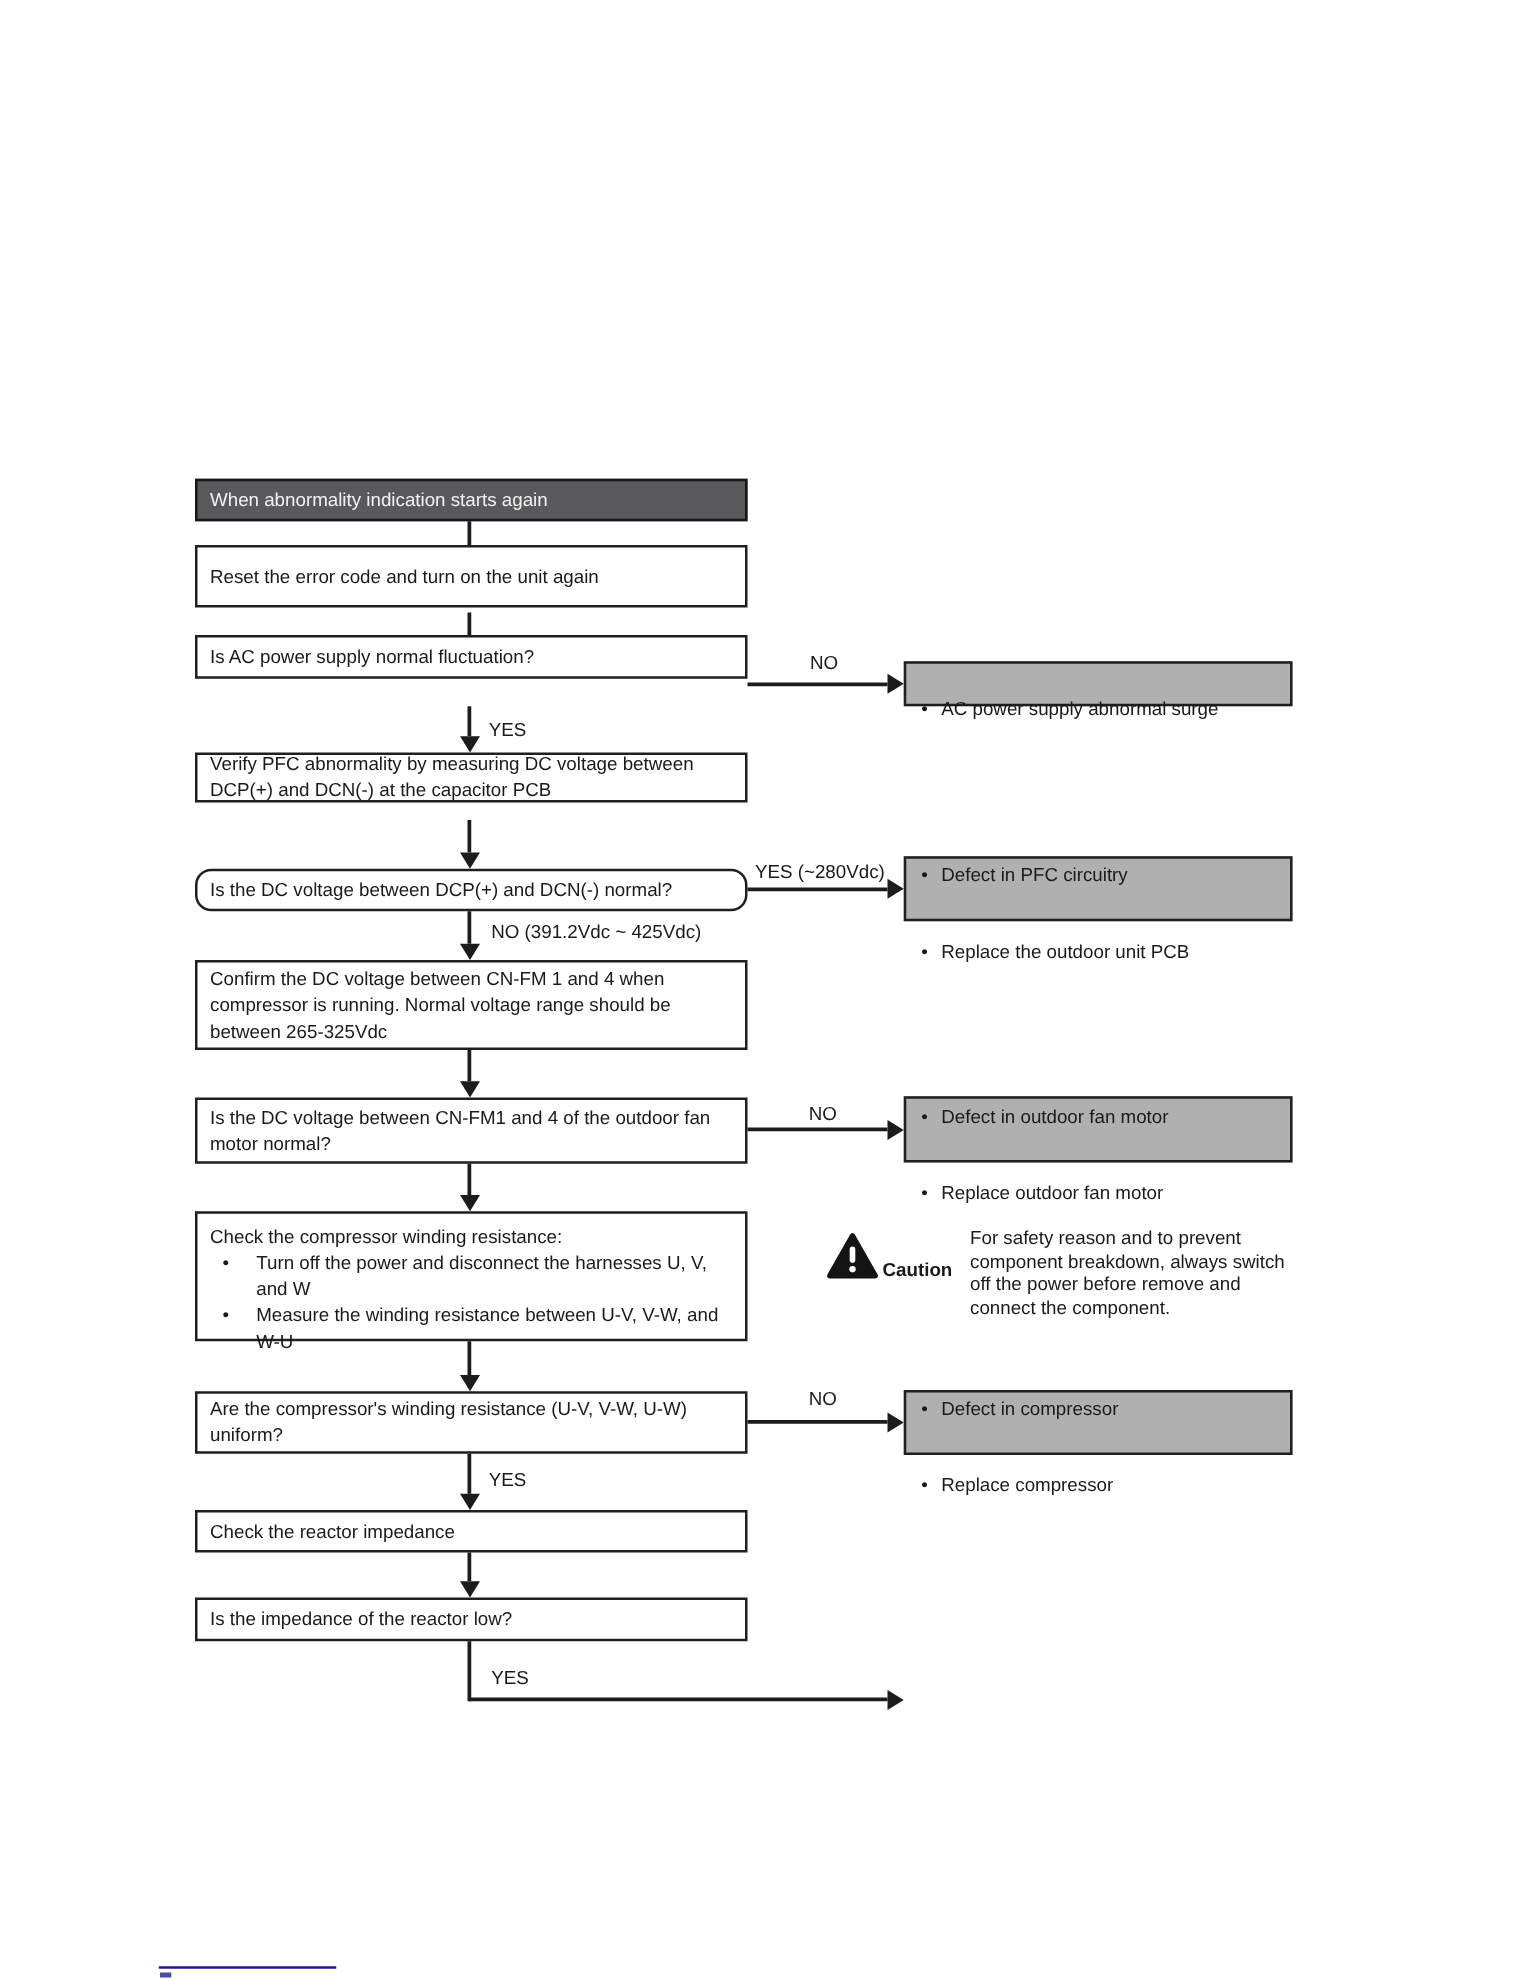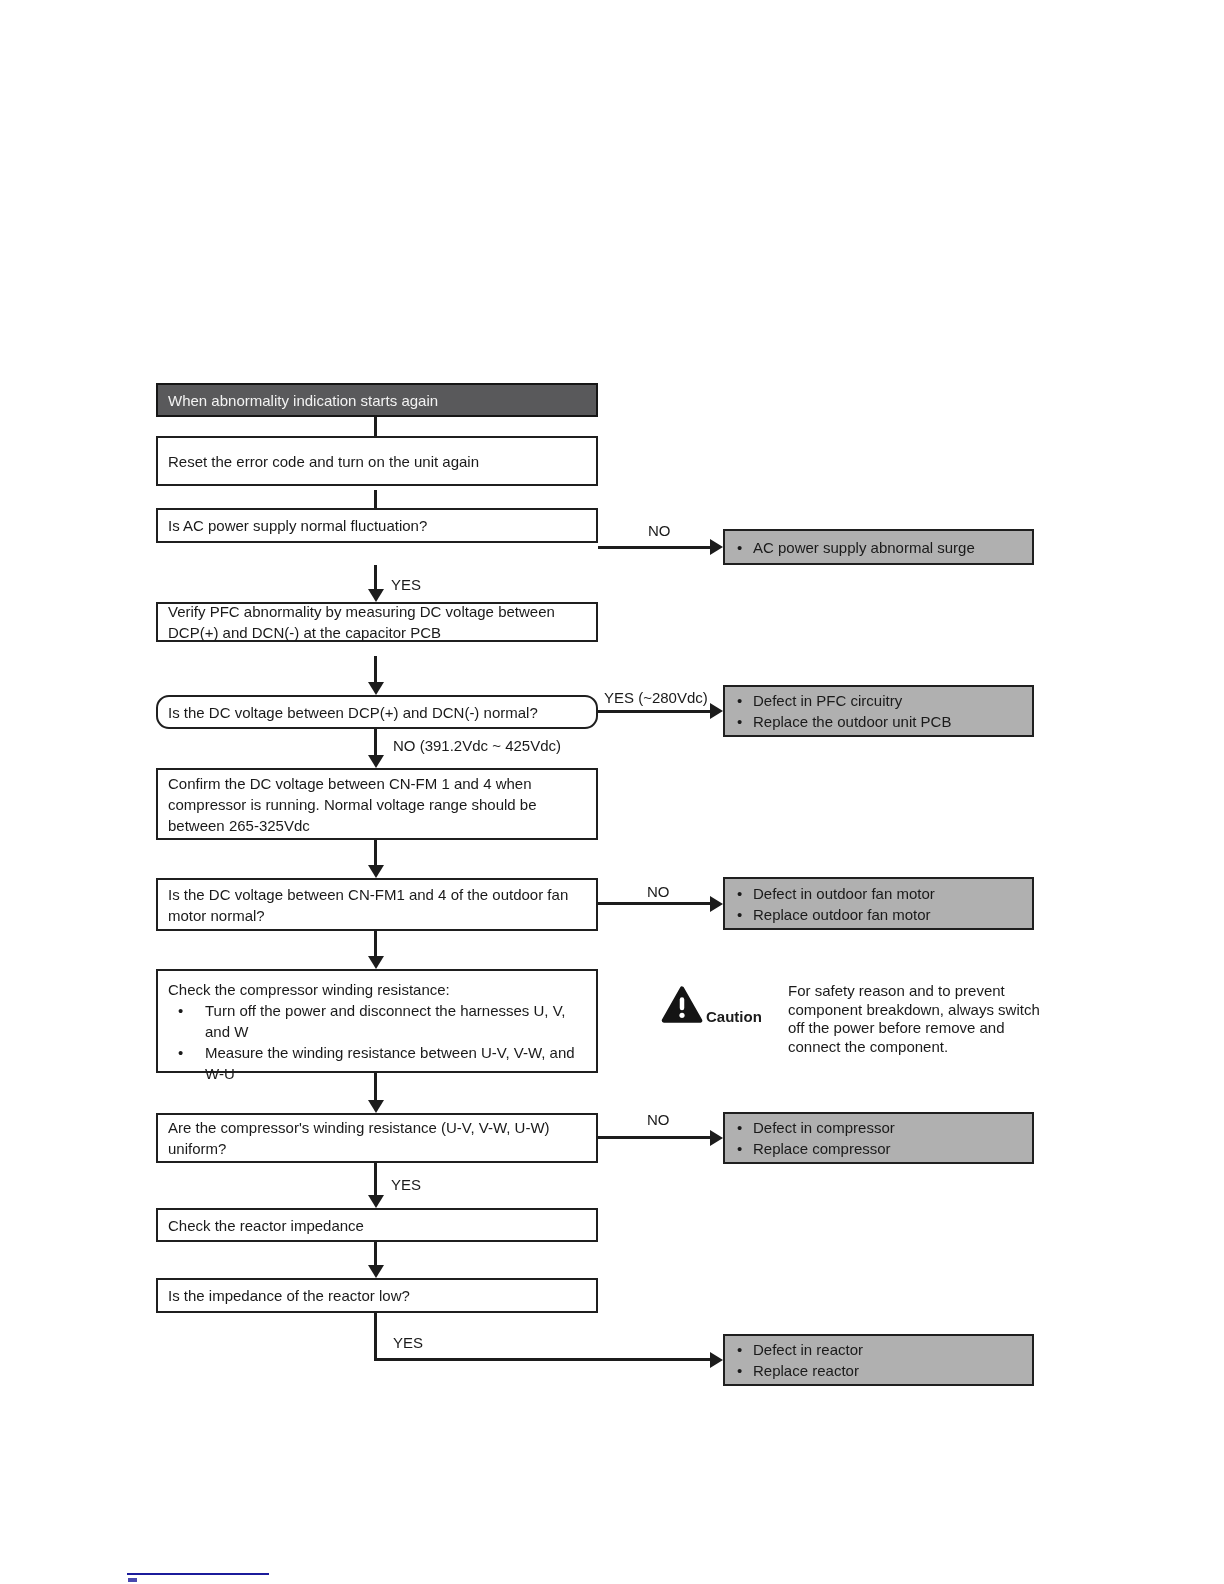--- a/index.html
+++ b/index.html
@@ -23,36 +23,36 @@
     display:flex;flex-direction:column;justify-content:center;
   }
   .box.dark{background:var(--header-fill);color:var(--header-text);border-color:#161616;}
   .result{
     position:absolute;left:723px;width:311px;box-sizing:border-box;
     border:2px solid var(--box-border);background:var(--result-fill);
     display:flex;flex-direction:column;justify-content:center;
     line-height:21px;
   }
   .result ul,.box ul{margin:0;padding:0;list-style:none;}
-  .result li{position:relative;padding-left:28px;}
+  .result li{position:relative;padding-left:28px;margin-top:40px;}
   .result li::before{content:"\2022";position:absolute;left:12px;top:0;}
   .box ul li{position:relative;padding-left:37px;}
   .box ul li::before{content:"\2022";position:absolute;left:10px;top:0;}
   .vline{position:absolute;left:374px;width:3px;background:var(--line);}
   .hline{position:absolute;height:3px;background:var(--line);}
   .ah-down{position:absolute;left:368px;width:0;height:0;
     border-left:8px solid transparent;border-right:8px solid transparent;
     border-top:13px solid var(--line);}
   .ah-right{position:absolute;left:710px;width:0;height:0;
     border-top:8px solid transparent;border-bottom:8px solid transparent;
     border-left:13px solid var(--line);}
   .lbl{position:absolute;white-space:nowrap;line-height:16px;}
   .caution-wrap{position:absolute;}
   .caution-label{position:absolute;font-weight:bold;}
-  .caution-text{position:absolute;width:262px;line-height:18.5px;margin-left:12px;}
+  .caution-text{position:absolute;width:262px;line-height:18.5px;}
   .footer-line{position:absolute;background:var(--footer-line);}
 </style>
 </head>
 <body>
 
 <div id="page">
 
   <div class="box dark" style="top:383px;height:34px;">
     <span>When abnormality indication starts again</span>
   </div>
@@ -180,23 +180,17 @@
   <div class="ah-down" style="top:1265px;"></div>
 
   <div class="box" style="top:1278px;height:35px;">
     <span>Is the impedance of the reactor low?</span>
   </div>
 
   <div class="vline" style="top:1313px;height:48px;"></div>
   <span class="lbl" style="left:393px;top:1335px;">YES</span>
   <div class="hline" style="top:1358px;left:375px;width:335px;"></div>
   <div class="ah-right" style="top:1352px;"></div>
-  <div class="result" style="top:1334px;height:52px;">
-    <ul>
-      <li>Defect in reactor</li>
-      <li>Replace reactor</li>
-    </ul>
-  </div>
 
   <div class="footer-line" style="left:127px;top:1573px;width:142px;height:2px;"></div>
   <div class="footer-line" style="left:128px;top:1578px;width:9px;height:4px;opacity:0.8;"></div>
 
 </div>
 
 </body></html>

